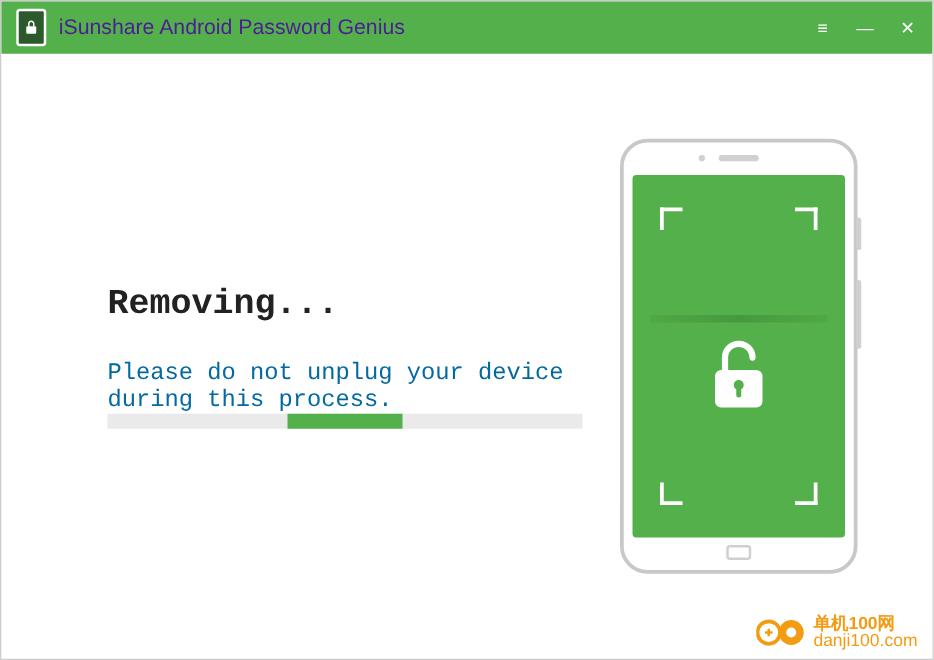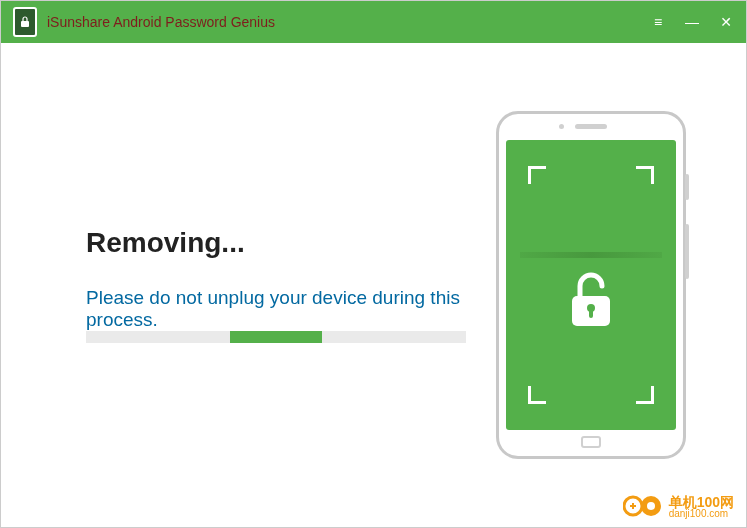--- a/index.html
+++ b/index.html
@@ -32,22 +32,22 @@
       display: flex;
       align-items: center;
       justify-content: center;
       margin-right: 10px;
     }
     .app-logo-inner {
       width: 10px;
       height: 12px;
     }
     .app-title {
-      color: #7f1d1d;
-      font-size: 14px;
+      color: #4c1d95;
+      font-size: 17px;
       flex: 1;
     }
     .title-controls {
       display: flex;
       gap: 18px;
     }
     .title-btn {
       color: #fff;
       font-size: 14px;
       cursor: pointer;
@@ -58,20 +58,21 @@
     .content {
       position: relative;
       height: calc(100% - 42px);
       display: flex;
       align-items: center;
       padding: 0 60px 0 85px;
     }
     .left-panel {
       flex: 1;
       padding-right: 30px;
+      font-family: Liberation Mono, monospace;
     }
     .heading {
       font-size: 28px;
       font-weight: 700;
       color: #222;
       margin-bottom: 28px;
     }
     .subtext {
       font-size: 19px;
       color: #0369a1;
@@ -185,21 +186,21 @@
       flex-direction: column;
       line-height: 1;
     }
     .wm-cn {
       color: #f39c12;
       font-size: 14px;
       font-weight: bold;
     }
     .wm-url {
       color: #f39c12;
-      font-size: 10px;
+      font-size: 14px;
     }
   </style>
 </head>
 <body>
 
 <div class="titlebar">
   <div class="app-logo">
     <svg class="app-logo-inner" viewBox="0 0 10 12">
       <rect x="1" y="5" width="8" height="6" rx="1" fill="#fff"></rect>
       <path d="M3 5 V3 a2 2 0 0 1 4 0 V5" stroke="#fff" stroke-width="1.2" fill="none"></path>

